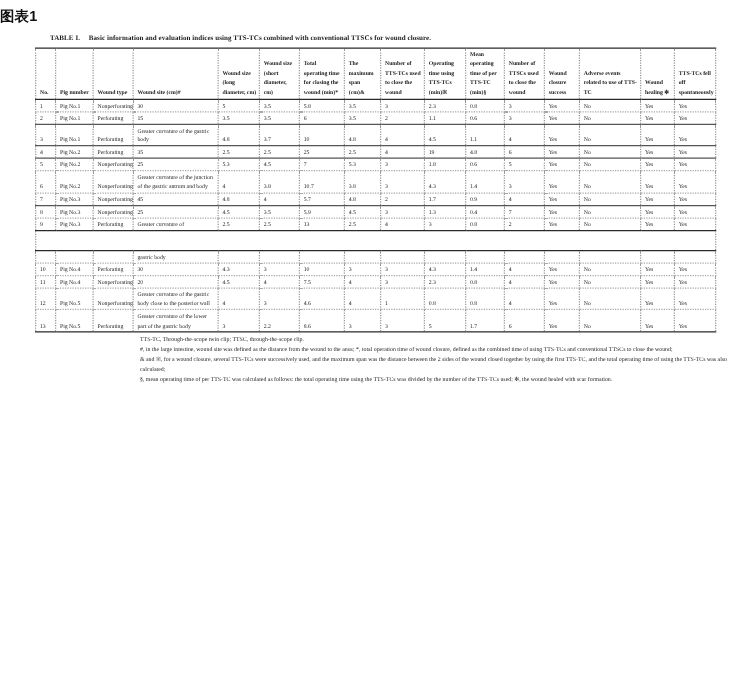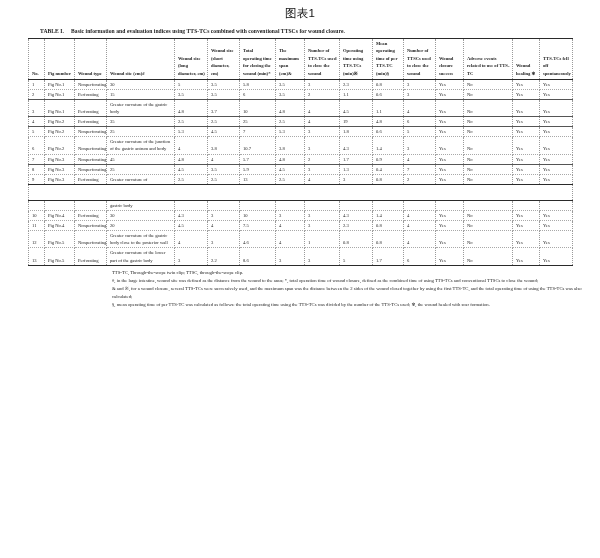--- a/index.html
+++ b/index.html
@@ -14,23 +14,22 @@
     color: #1a1a1a;
     overflow: hidden;
   }
   #page {
     position: relative;
     width: 600px;
     height: 558px;
     box-sizing: border-box;
   }
   .fig-title {
-    text-align: center;
     font-family: "Liberation Sans", sans-serif;
-    font-weight: normal;
+    font-weight: bold;
     font-size: 11.5px;
     color: #111;
     padding-top: 6px;
     letter-spacing: 0.2px;
   }
   .table-caption {
     font-family: "Liberation Serif", serif;
     font-weight: bold;
     font-size: 5.6px;
     color: #1a1a1a;

